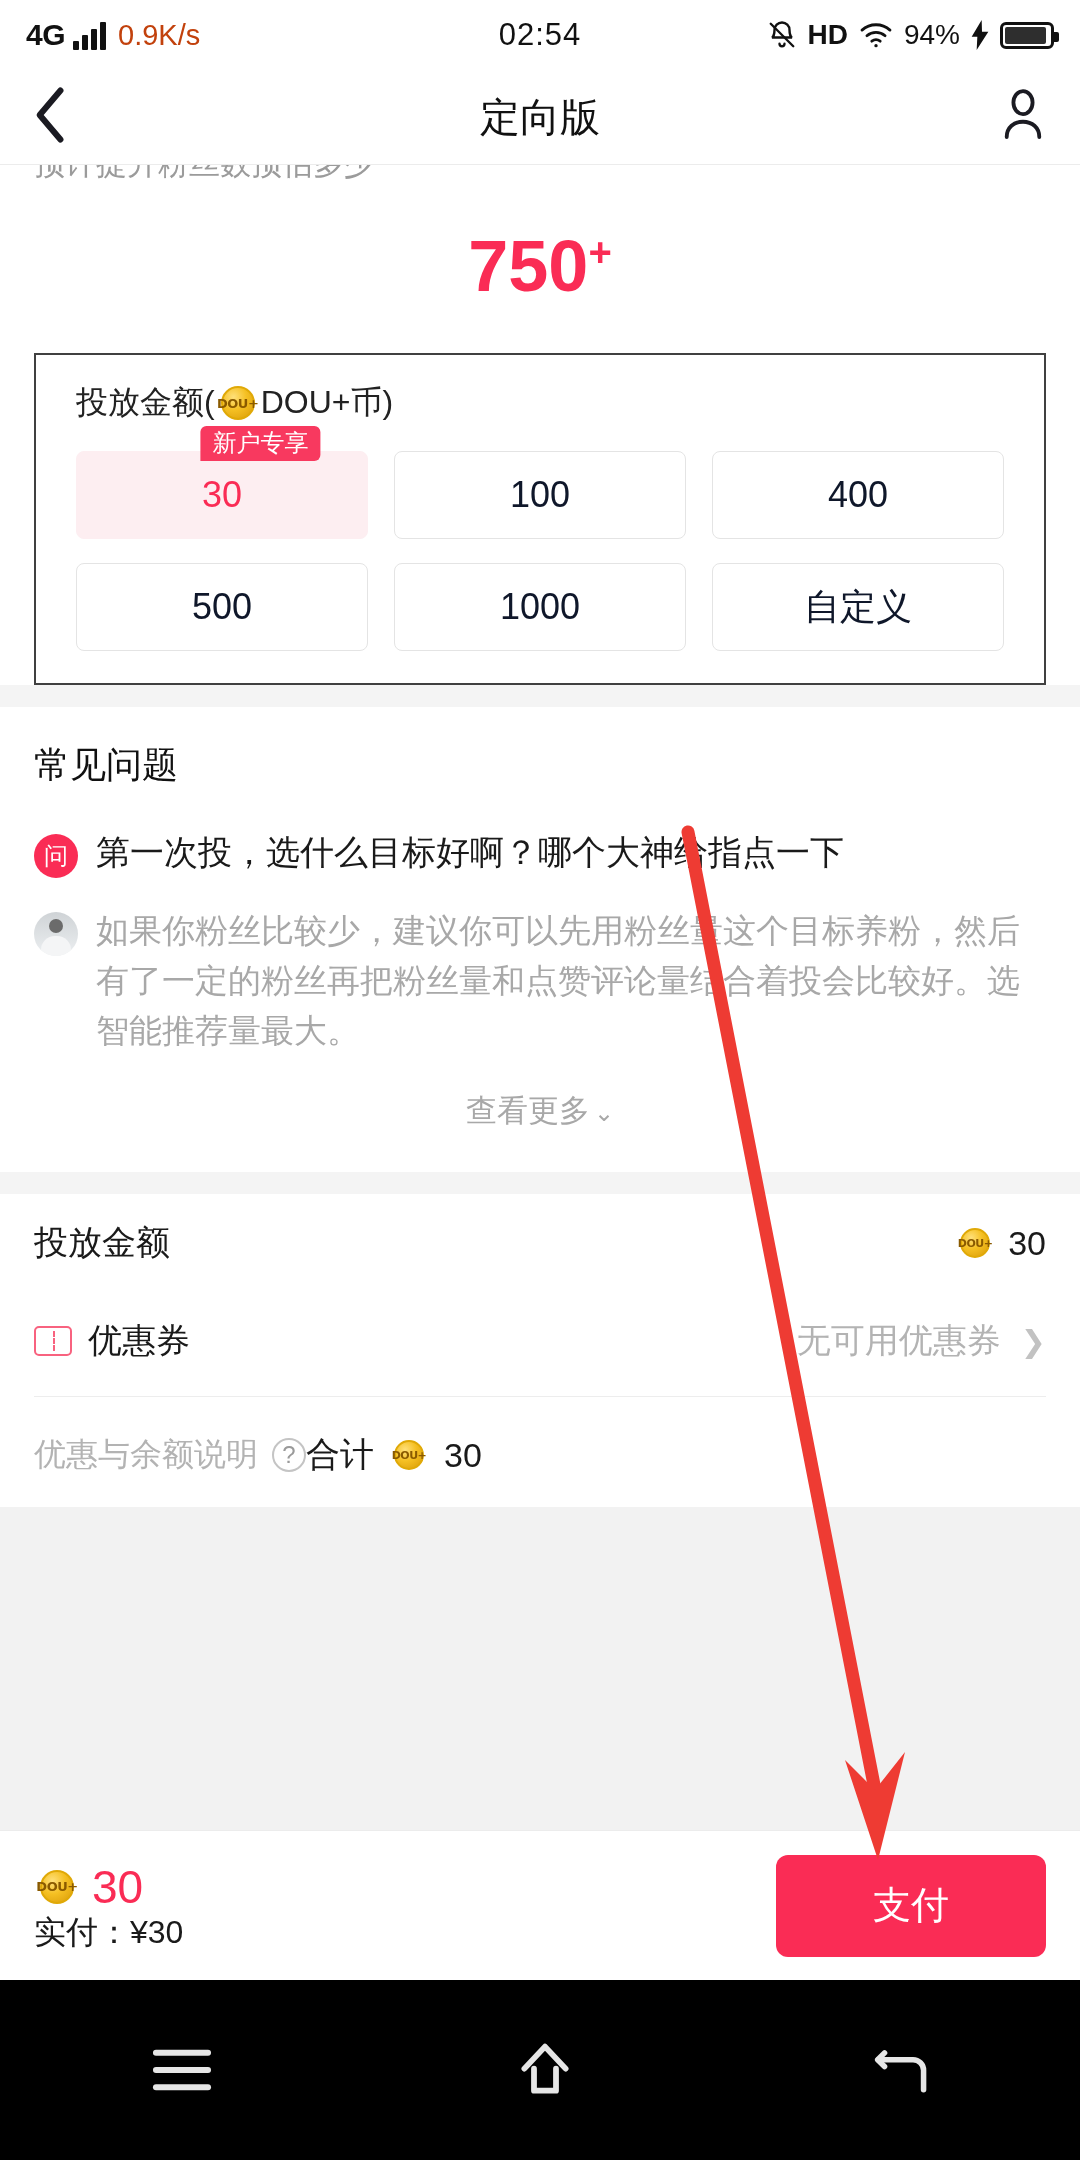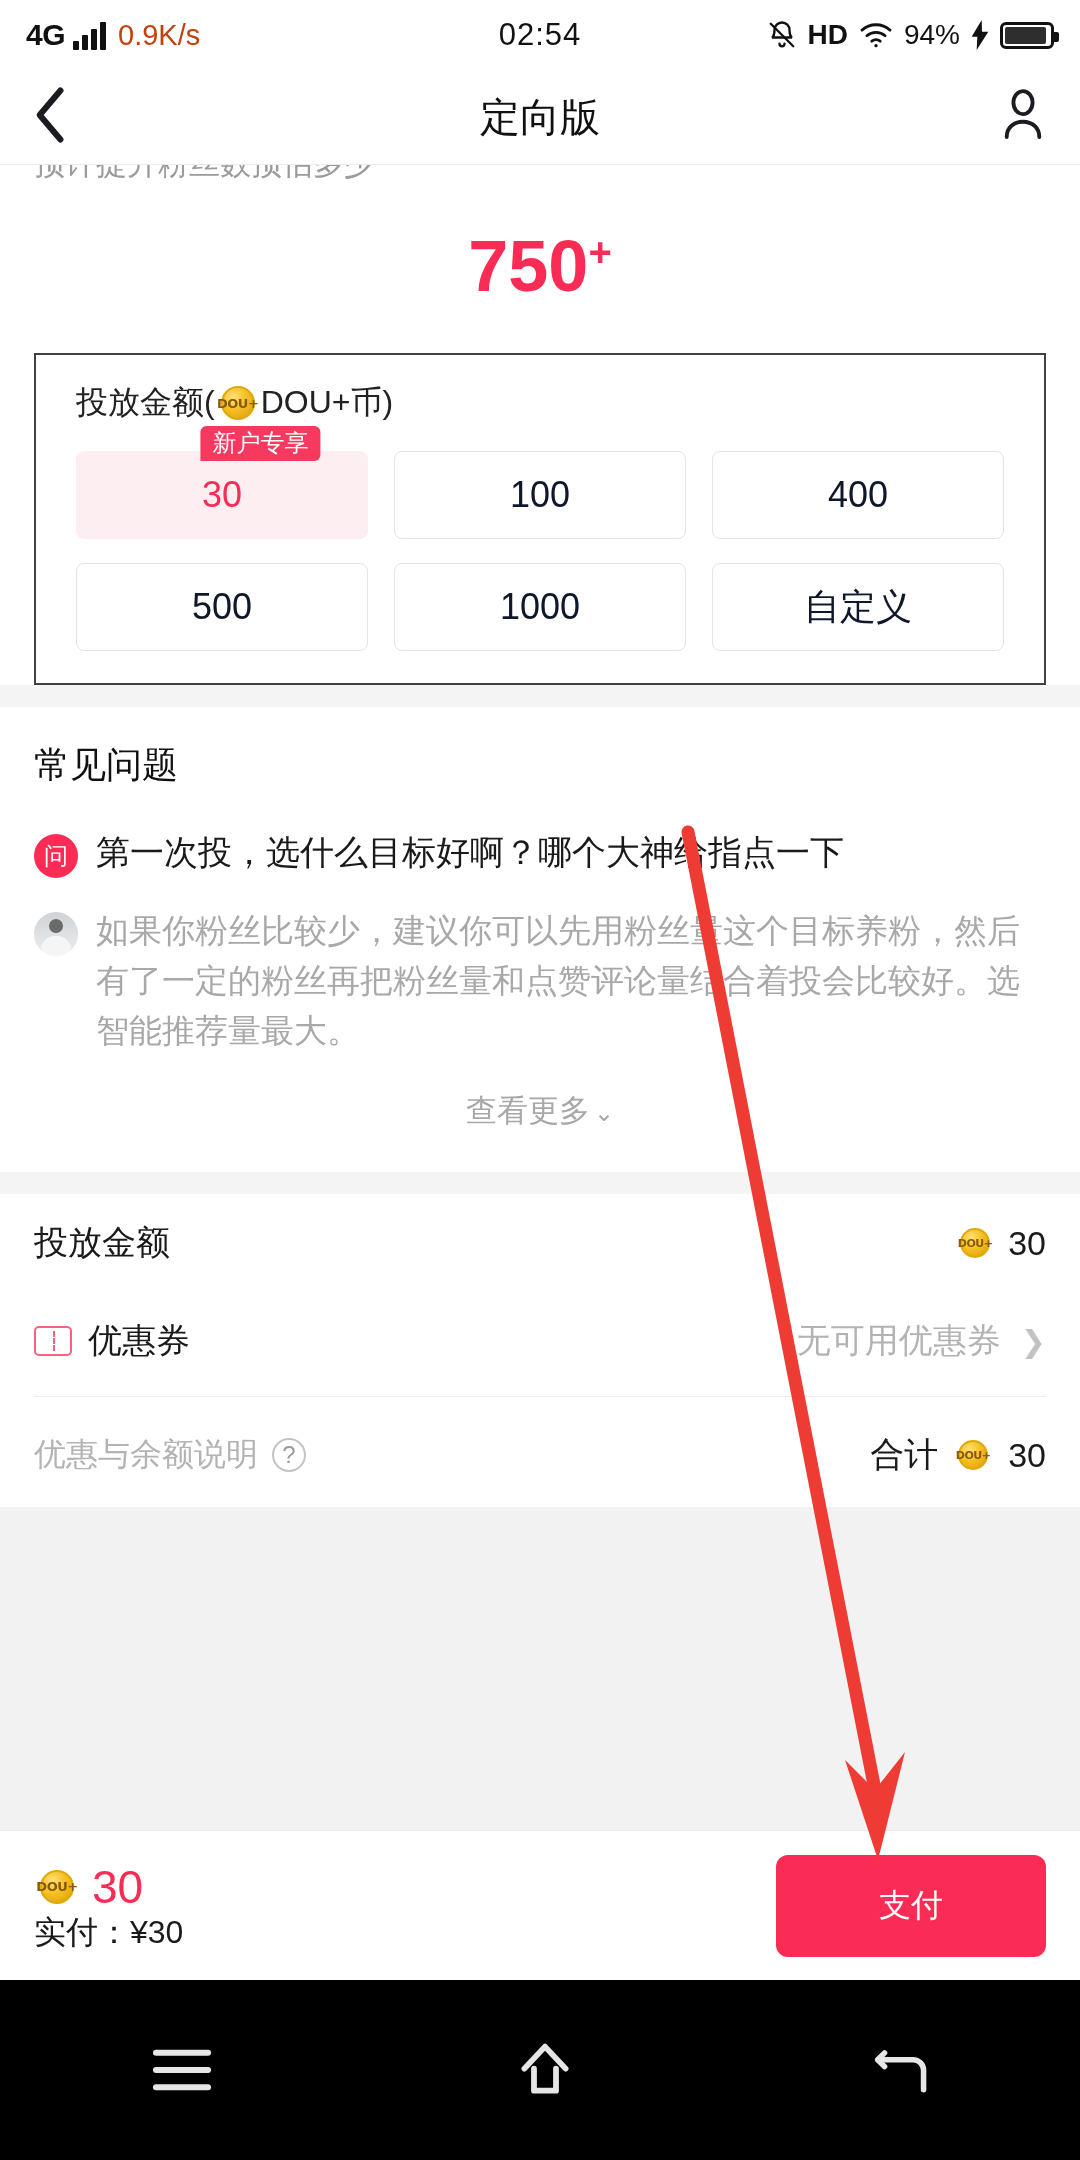--- a/index.html
+++ b/index.html
@@ -147,21 +147,21 @@
     width:38px; height:30px; border:2px solid #f8627f; border-radius:5px; position:relative;
     flex:none;
   }
   .ticket-icon::after {
     content:""; position:absolute; left:50%; top:3px; bottom:3px; width:0;
     border-left:2px dashed #f8627f;
   }
   .chev-r { color:#c2c2c2; font-size:30px; margin-left:8px; }
   .divider { height:1px; background:#ededed; margin:6px 0; }
   .note-row {
-    display:flex; align-items:center; justify-content:space-between; height:104px;
+    display:flex; align-items:center; height:104px;
   }
   .note-left { display:flex; align-items:center; gap:14px; font-size:32px; color:#b3b3b3; }
   .qmark {
     width:34px; height:34px; border-radius:50%; border:2px solid #c4c4c4; color:#9a9a9a;
     display:flex; align-items:center; justify-content:center; font-size:24px; flex:none;
   }
   .note-right { display:flex; align-items:center; gap:14px; font-size:34px; color:#1a1a1a; }
 
   .agree-clip { height:24px; overflow:hidden; position:relative; background:#fff; }
   .agree-clip span {
@@ -174,21 +174,21 @@
     position:absolute; left:0; bottom:180px; width:1080px; height:150px;
     background:#fff; border-top:1px solid #ececec;
     display:flex; align-items:center; padding:0 34px;
   }
   .bb-left { display:flex; flex-direction:column; gap:6px; }
   .bb-amount { display:flex; align-items:center; gap:12px; }
   .bb-num { font-size:46px; color:#fa2c55; font-weight:500; line-height:1; }
   .bb-sub { font-size:32px; color:#1a1a1a; line-height:1; }
   .pay-btn {
     margin-left:auto; width:270px; height:102px; border-radius:12px;
-    background:#fa2c55; color:#fff; font-size:32px;
+    background:#fa2c55; color:#fff; font-size:38px;
     display:flex; align-items:center; justify-content:center;
   }
 
   
   .navbar {
     position:absolute; left:0; bottom:0; width:1080px; height:180px; background:#000;
     display:flex; align-items:center; justify-content:space-around;
   }
   .navbar svg { display:block; }
 

